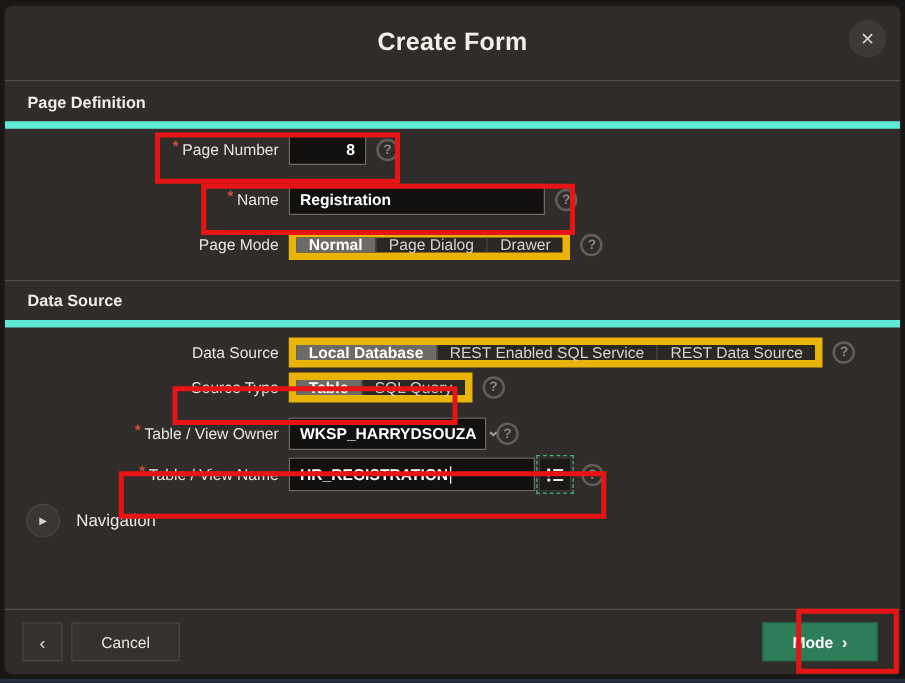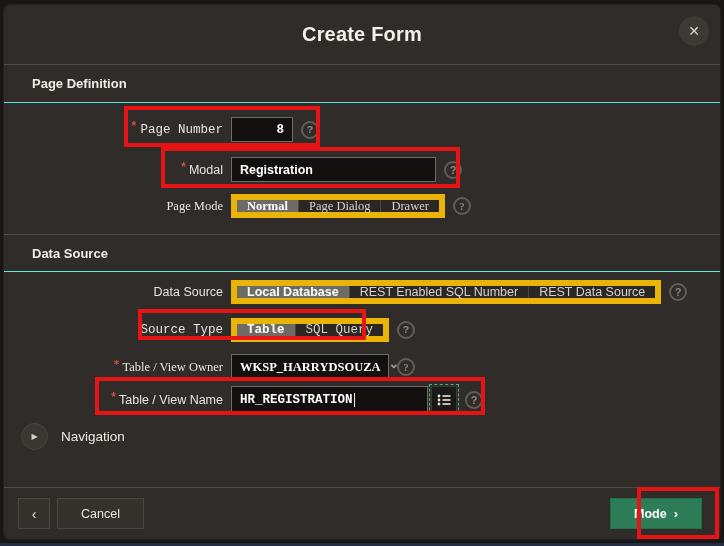--- a/index.html
+++ b/index.html
@@ -20,37 +20,37 @@
 
   .title-bar { position:relative; height:60px; border-bottom:1px solid #514c45; flex:0 0 auto; }
   .title { text-align:center; padding-top:18px; font-size:20px; font-weight:bold; color:#f3efe9; letter-spacing:.2px; }
   .close-btn {
     position:absolute; right:11px; top:11px; width:30px; height:30px; border-radius:50%;
     background:#3d3935; color:#d8d4ce; display:flex; align-items:center; justify-content:center;
     font-size:14px; cursor:pointer; border:none;
   }
 
   .section-band {
-    height:38px; border-bottom:1px solid #5eead4; display:flex; align-items:center;
-    padding-left:28px; font-size:13px; font-weight:bold; color:#f0ece6; flex:0 0 auto;
+    height:38px; border-bottom:6px solid #5eead4; display:flex; align-items:center;
+    padding-left:18px; font-size:13px; font-weight:bold; color:#f0ece6; flex:0 0 auto;
   }
   .section-band.with-top { border-top:1px solid #514c45; }
 
   .row { display:flex; align-items:center; flex:0 0 auto; }
   .label-cell { width:219px; text-align:right; font-size:12.5px; color:#e8e4de; flex:0 0 auto; }
   .req { color:#cc5240; font-weight:bold; position:relative; top:-3px; margin-right:3px; font-size:12px; }
   .field-cell { display:flex; align-items:center; margin-left:8px; }
 
   .tinput {
     background:#131110; border:1px solid #6e6a64; color:#ffffff; font-weight:bold;
     font-size:12.5px; padding:0 8px; display:flex; align-items:center; height:25px;
   }
   .tinput.num { width:62px; justify-content:flex-end; }
   .tinput.name { width:205px; }
-  .tinput.tvname { width:197px; height:27px;font-family:Liberation Mono, monospace; }
+  .tinput.tvname { width:197px; height:27px; }
   .caret { display:inline-block; width:1px; height:14px; background:#ffffff; margin-left:1px; }
 
   .selectbox {
     background:#131110; border:1px solid #6e6a64; color:#ffffff; font-weight:bold;
     font-size:12.5px; padding:0 8px; display:flex; align-items:center; justify-content:space-between;
     width:158px; height:26px; cursor:pointer;
   }
   .selectbox .chev { color:#a09c96; font-size:13px; margin-left:8px; position:relative; top:-3px; }
 
   .pillgroup { display:flex; border:6px solid #eab308; background:#2b2724; height:24px; }
@@ -99,21 +99,21 @@
   }
   .btn.next .nchev { margin-left:7px; font-size:13px; }
 
   .annot { position:absolute; border:4px solid #e61414; pointer-events:none; }
   .annot.a-page-number { left:124px; top:106px; width:196px; height:41px; }
   .annot.a-name        { left:161px; top:147px; width:299px; height:41px; }
   .annot.a-source-type { left:138px; top:309px; width:228px; height:31px; }
   .annot.a-tvname      { left:95px;  top:377px; width:390px; height:38px; }
   .annot.a-next        { left:637px; top:487px; width:82px;  height:52px; }
 
-  .mt13{margin-top:14px;font-family:Liberation Mono, monospace;} .mt15{margin-top:15px;} .mt12{margin-top:12px;font-family:Liberation Serif, serif;}
+  .mt13{margin-top:4px;} .mt15{margin-top:15px;} .mt12{margin-top:12px;}
   .mt16{margin-top:16px;} .mt8{margin-top:8px;} .mt9{margin-top:6px;} .mt10{margin-top:10px;}
 </style>
 </head>
 <body>
 
 <div class="dialog">
 
   <div class="title-bar">
     <div class="title">Create Form</div>
     <button class="close-btn">
@@ -134,21 +134,21 @@
           <span>8</span>
         </div>
       <div class="help">
           <span>?</span>
         </div>
     </div>
   </div>
 
   <div class="row mt15">
     <div class="label-cell">
-      <span class="req">*</span><span>Modal</span>
+      <span class="req">*</span><span>Name</span>
     </div>
     <div class="field-cell">
       <div class="tinput name">
           <span>Registration</span>
         </div>
       <div class="help">
           <span>?</span>
         </div>
     </div>
   </div>
@@ -169,21 +169,21 @@
 
   <div class="section-band with-top mt16">
     <span>Data Source</span>
   </div>
 
   <div class="row mt8">
     <div class="label-cell">Data Source</div>
     <div class="field-cell">
       <div class="pillgroup">
         <div class="pill sel">Local Database</div>
-        <div class="pill">REST Enabled SQL Number</div>
+        <div class="pill">REST Enabled SQL Service</div>
         <div class="pill">REST Data Source</div>
       </div>
       <div class="help">
           <span>?</span>
         </div>
     </div>
   </div>
 
   <div class="row mt13">
     <div class="label-cell">Source Type</div>

